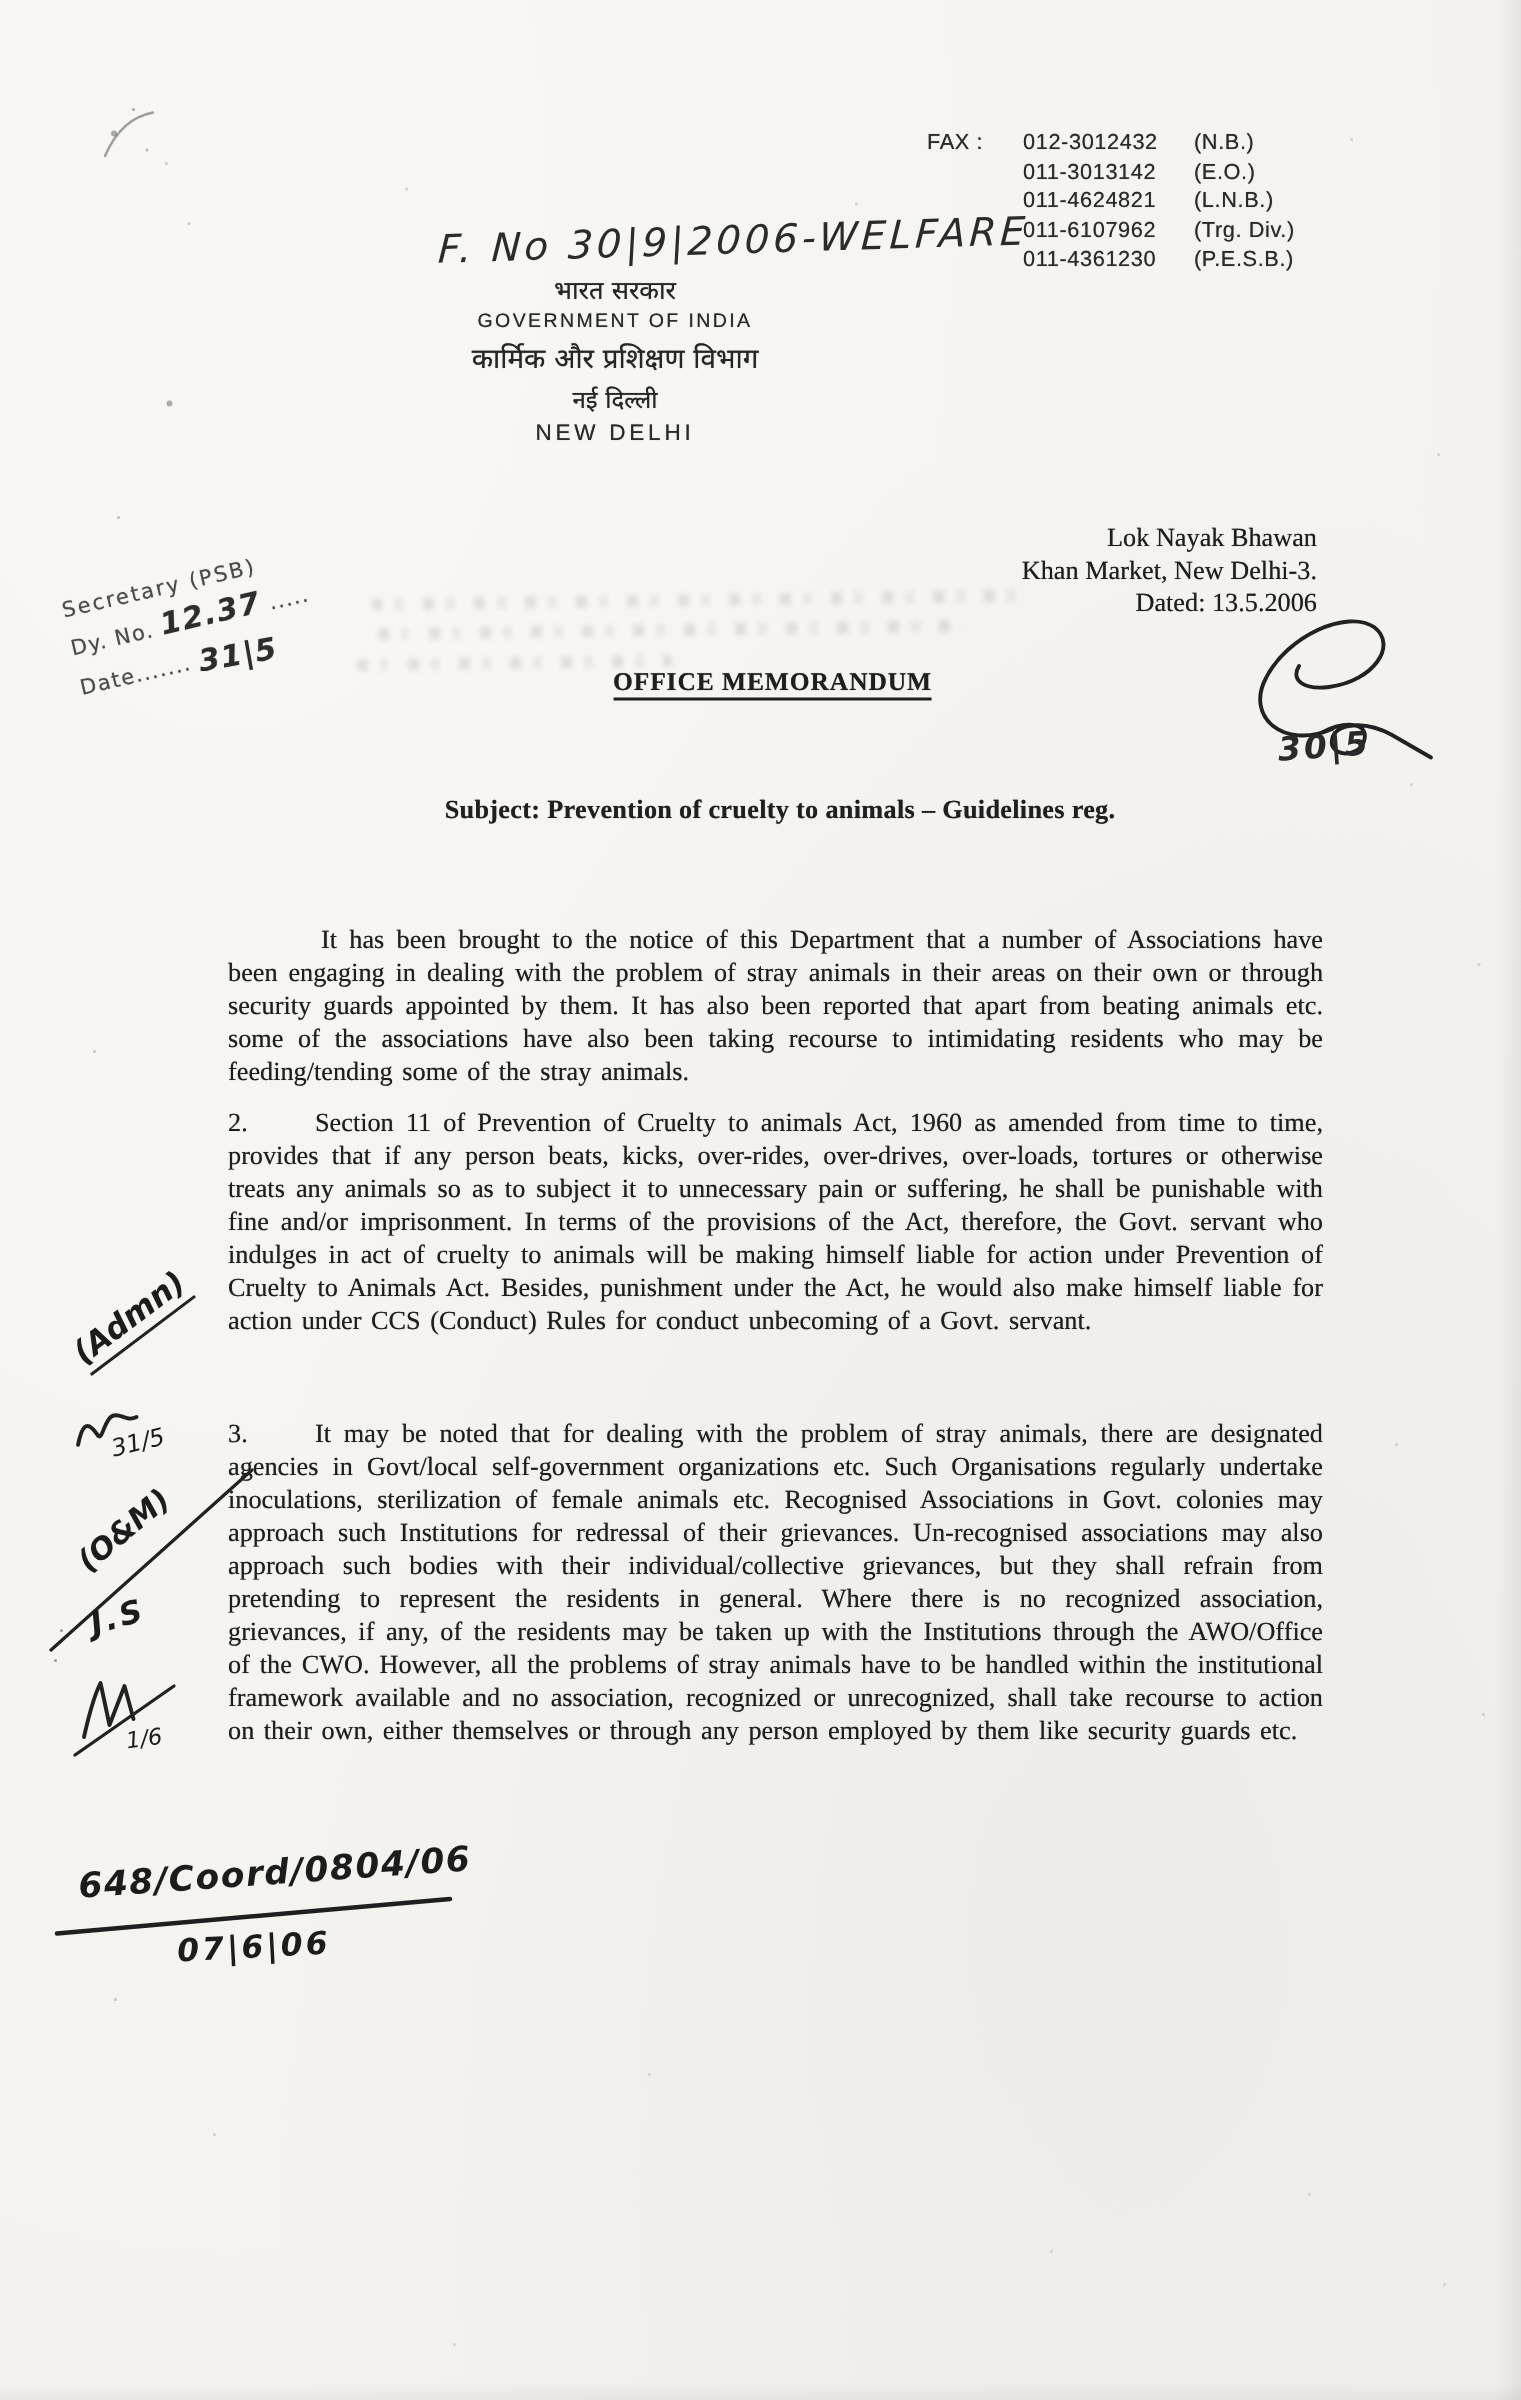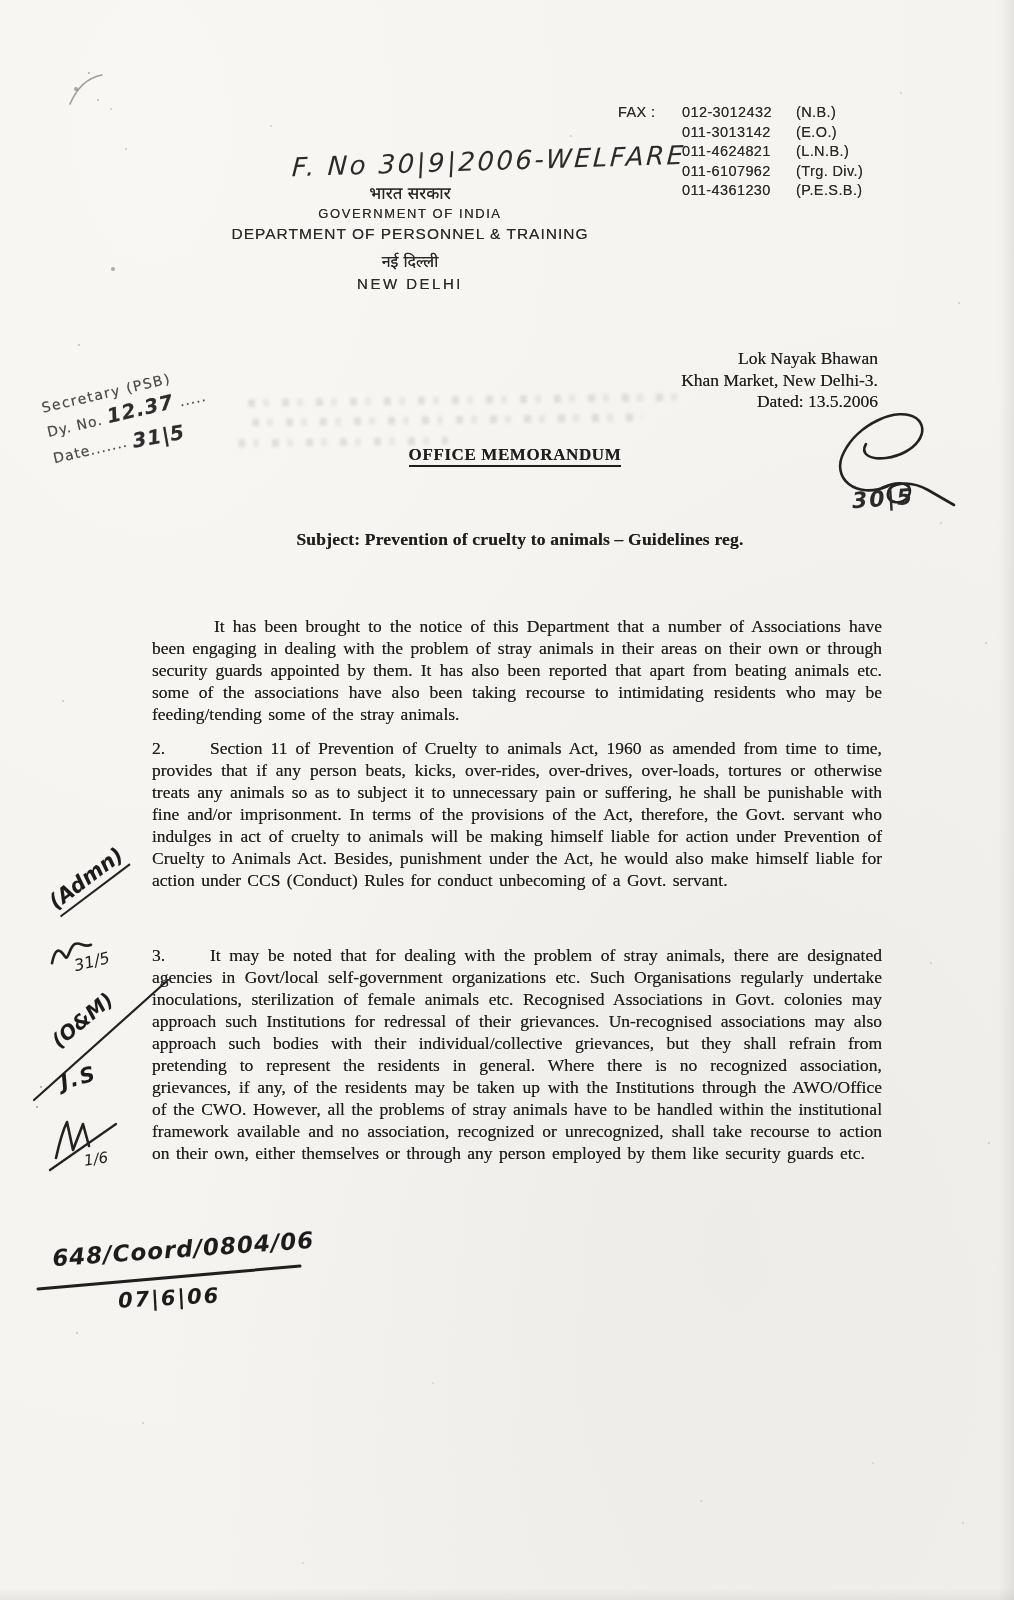--- a/index.html
+++ b/index.html
@@ -10,21 +10,21 @@
       radial-gradient(ellipse at 72% 78%, rgba(196,194,188,.14), transparent 55%),
       radial-gradient(ellipse at 15% 8%, #f8f7f4 0%, #f5f4f1 45%, #f2f1ee 100%);
     overflow:hidden;
     font-family:"Liberation Serif", serif;
     color:#1f1f1f;
   }
   .abs { position:absolute; }
   .fuzz { text-shadow:0 0 .5px rgba(45,45,45,.75); }
 
   
-  #fax-block { left:618px; top:103px; font-family:"Liberation Sans",sans-serif;
+  #fax-block { left:618px; top:86px; font-family:"Liberation Sans",sans-serif;
     font-size:14.5px; line-height:19.5px; letter-spacing:.4px; color:#2a2a2a; }
   .fax-row { display:flex; }
   .fax-label { width:64px; display:inline-block; }
   .fax-number { width:108px; display:inline-block; }
   .fax-dept { display:inline-block; padding-left:6px; }
 
   
   #file-no { left:292px; top:146px; font-family:"DejaVu Sans",sans-serif;
     font-style:italic; font-size:26px; letter-spacing:2.5px; color:#2b2b2b;
     transform:rotate(-1.8deg) skewX(-5deg); white-space:nowrap; }
@@ -173,21 +173,21 @@
       <span class="fax-number">011-4361230</span>
       <span class="fax-dept">(P.E.S.B.)</span>
     </div>
   </div>
 
   <div class="abs" id="file-no">F. No 30|9|2006-WELFARE</div>
 
   <div class="abs fuzz" id="letterhead">
     <div class="lh-hi" id="lh-hindi-govt">भारत सरकार</div>
     <div class="lh-en" id="lh-govt">GOVERNMENT OF INDIA</div>
-    <div class="lh-en" id="lh-dept">DEPARTMENT OF PERSONNEL &amp; TRAINING</div>
+    <div class="lh-hi" id="lh-hindi-dept">कार्मिक और प्रशिक्षण विभाग</div>
     <div class="lh-hi" id="lh-hindi-city">नई दिल्ली</div>
     <div class="lh-en" id="lh-city">NEW DELHI</div>
   </div>
 
   <div class="abs fuzz" id="address-block">
     <div>Lok Nayak Bhawan</div>
     <div>Khan Market, New Delhi-3.</div>
     <div>Dated: 13.5.2006</div>
   </div>
 

